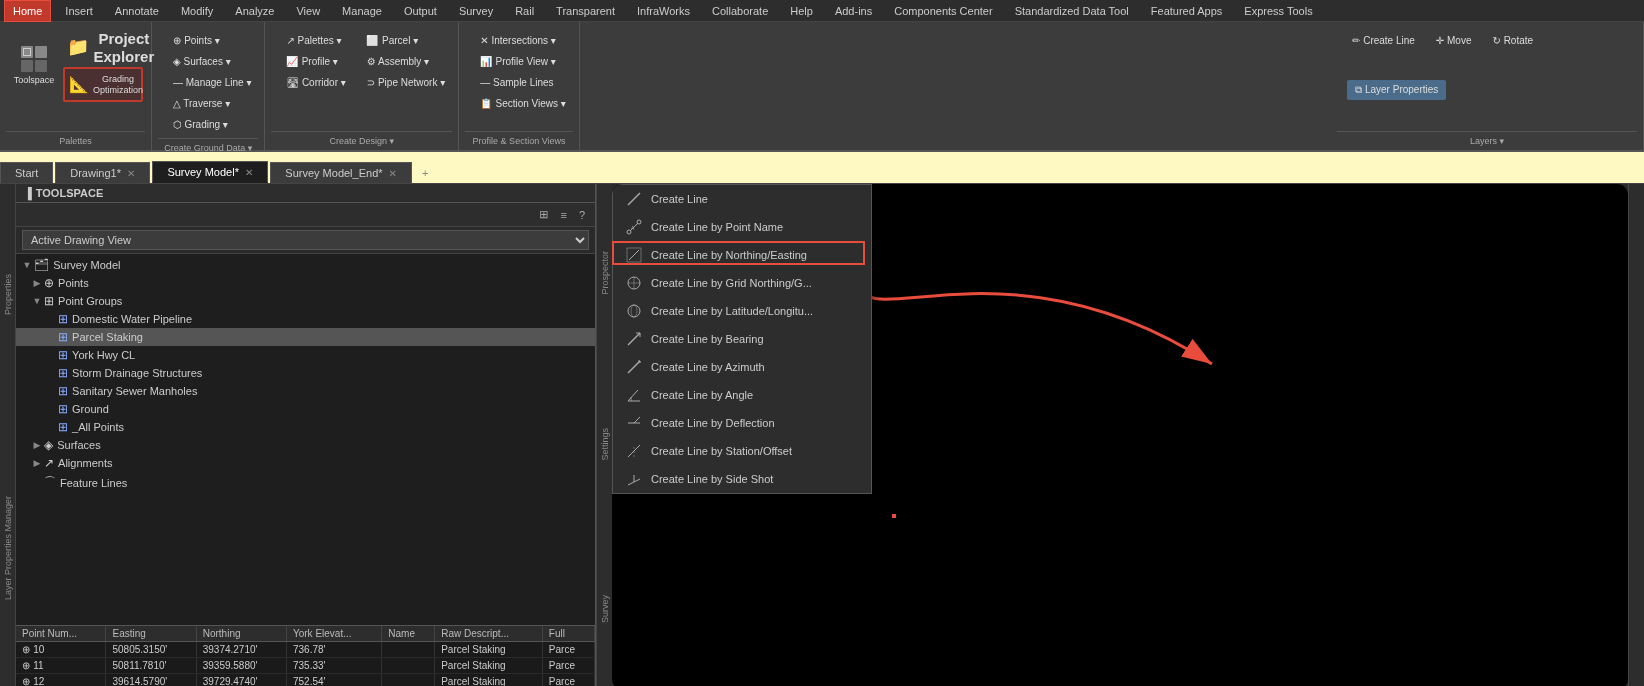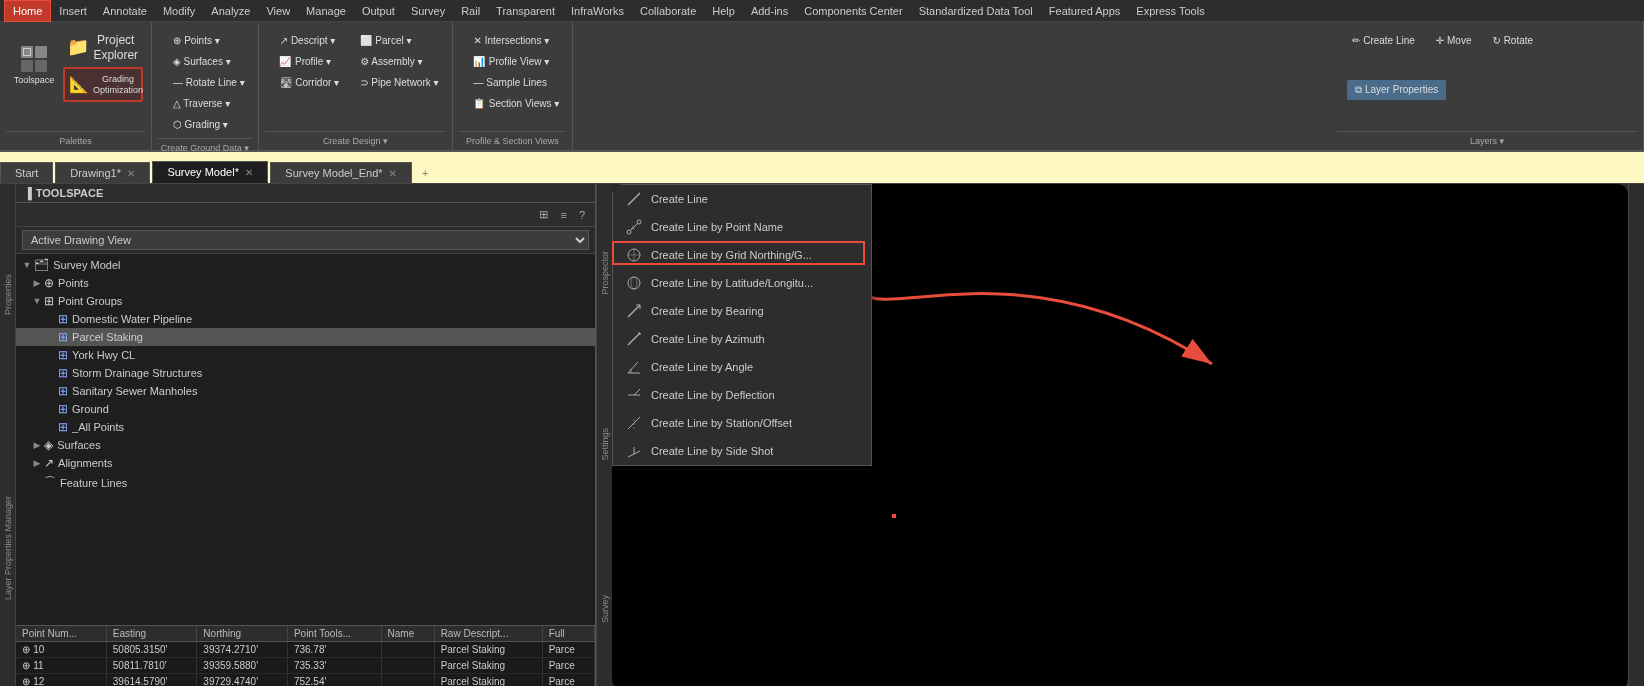--- a/index.html
+++ b/index.html
@@ -1,21 +1,21 @@
 <!DOCTYPE html>
 <html><head>
   <meta charset="utf-8">
   <style>
     * { box-sizing: border-box; margin: 0; padding: 0; }
     body { font-family: 'Segoe UI', Arial, sans-serif; font-size: 11px; background: #2b2b2b; color: #ccc; overflow: hidden; width: 1644px; height: 686px; }
 
     
     .menu-bar {
       display: flex; align-items: center; background: #2d2d2d; height: 22px;
-      border-bottom: 1px solid #444; padding: 7px 4px; gap: 0; text-align: right;
+      border-bottom: 1px solid #444; padding: 7px 4px; gap: 6px; text-align: right;
     }
     .menu-item {
       padding: 2px 8px; color: #ccc; cursor: pointer; font-size: 11px; height: 22px; display: flex; align-items: center;
     }
     .menu-item.active { background: #c0392b; color: white; border: 1px solid #e74c3c; }
 
     
     .ribbon {
       background: #3c3c3c; border-bottom: 2px solid #555; display: flex; height: 130px;
     }
@@ -182,48 +182,48 @@
             <div style="width:12px;height:12px;background:#888;border-radius:1px;"></div>
             <div style="width:12px;height:12px;background:#666;border-radius:1px;"></div>
             <div style="width:12px;height:12px;background:#666;border-radius:1px;"></div>
           </div>
         </div>
         <div style="font-size:9px;color:#ddd;text-align:center;margin-top:3px;">Toolspace</div>
       </div>
       <div class="ribbon-col" style="gap:2px;">
         <div class="ribbon-btn-large" style="min-height:35px;height:35px;flex-direction:row;width:80px;justify-content:flex-start;padding-left:4px;">
           <div style="font-size:18px;margin-right:4px;">📁</div>
-          <div style="font-size:12px;color:#ddd;line-height:1.2;">Project<br>Explorer</div>
+          <div style="font-size:15px;color:#ddd;line-height:1.2;font-weight:bold;">Project<br>Explorer</div>
         </div>
         <div class="ribbon-btn-large highlighted-btn" style="min-height:35px;height:35px;flex-direction:row;width:80px;justify-content:flex-start;padding-left:4px;">
           <div style="font-size:16px;margin-right:4px;">📐</div>
           <div style="font-size:9px;color:#ddd;line-height:1.2;">Grading<br>Optimization</div>
         </div>
       </div>
     </div>
     <div class="ribbon-group-title">Palettes</div>
   </div>
 
   <div class="ribbon-group">
     <div class="ribbon-buttons">
       <div class="ribbon-col">
         <div class="ribbon-btn-small">⊕ Points ▾</div>
         <div class="ribbon-btn-small">◈ Surfaces ▾</div>
-        <div class="ribbon-btn-small">— Rotate Line ▾</div>
+        <div class="ribbon-btn-small">— Manage Line ▾</div>
         <div class="ribbon-btn-small">△ Traverse ▾</div>
         <div class="ribbon-btn-small">⬡ Grading ▾</div>
       </div>
     </div>
     <div class="ribbon-group-title">Create Ground Data ▾</div>
   </div>
 
   <div class="ribbon-group">
     <div class="ribbon-buttons">
       <div class="ribbon-col">
-        <div class="ribbon-btn-small">↗ Descript ▾</div>
+        <div class="ribbon-btn-small">↗ Palettes ▾</div>
         <div class="ribbon-btn-small">📈 Profile ▾</div>
         <div class="ribbon-btn-small">🛣 Corridor ▾</div>
       </div>
       <div class="ribbon-col">
         <div class="ribbon-btn-small">⬜ Parcel ▾</div>
         <div class="ribbon-btn-small">⚙ Assembly ▾</div>
         <div class="ribbon-btn-small">⊃ Pipe Network ▾</div>
       </div>
     </div>
     <div class="ribbon-group-title">Create Design ▾</div>
@@ -364,21 +364,21 @@
       </div>
     </div>
 
     <div class="data-table" style="max-height:120px;overflow:hidden;margin-top:43px;">
       <table>
         <thead>
           <tr>
             <th>Point Num...</th>
             <th>Easting</th>
             <th>Northing</th>
-            <th>Point Tools...</th>
+            <th>York Elevat...</th>
             <th>Name</th>
             <th>Raw Descript...</th>
             <th>Full</th>
           </tr>
         </thead>
         <tbody>
           <tr class="table-row">
             <td>⊕ <span>10</span></td>
             <td>50805.3150'</td>
             <td>39374.2710'</td>
@@ -438,20 +438,29 @@
               <circle cx="13" cy="3" r="2" fill="none" stroke="#aaa" stroke-width="1"></circle>
               <line x1="4" y1="12" x2="12" y2="4" stroke="#aaa" stroke-width="1"></line>
               <text x="5" y="11" fill="#aaa" font-size="5">A</text>
             </svg>
         </span>
         <span>Create Line by Point Name</span>
       </div>
       <div class="dropdown-menu-item">
         <span class="menu-icon">
           <svg width="16" height="16" viewBox="0 0 16 16">
+              <rect x="1" y="1" width="14" height="14" fill="none" stroke="#aaa" stroke-width="0.5"></rect>
+              <line x1="3" y1="13" x2="13" y2="3" stroke="#aaa" stroke-width="1"></line>
+            </svg>
+        </span>
+        <span>Create Line by Northing/Easting</span>
+      </div>
+      <div class="dropdown-menu-item">
+        <span class="menu-icon">
+          <svg width="16" height="16" viewBox="0 0 16 16">
               <circle cx="8" cy="8" r="6" fill="none" stroke="#aaa" stroke-width="1"></circle>
               <line x1="2" y1="8" x2="14" y2="8" stroke="#aaa" stroke-width="0.5"></line>
               <line x1="8" y1="2" x2="8" y2="14" stroke="#aaa" stroke-width="0.5"></line>
             </svg>
         </span>
         <span>Create Line by Grid Northing/G...</span>
       </div>
       <div class="dropdown-menu-item">
         <span class="menu-icon">
           <svg width="16" height="16" viewBox="0 0 16 16">

